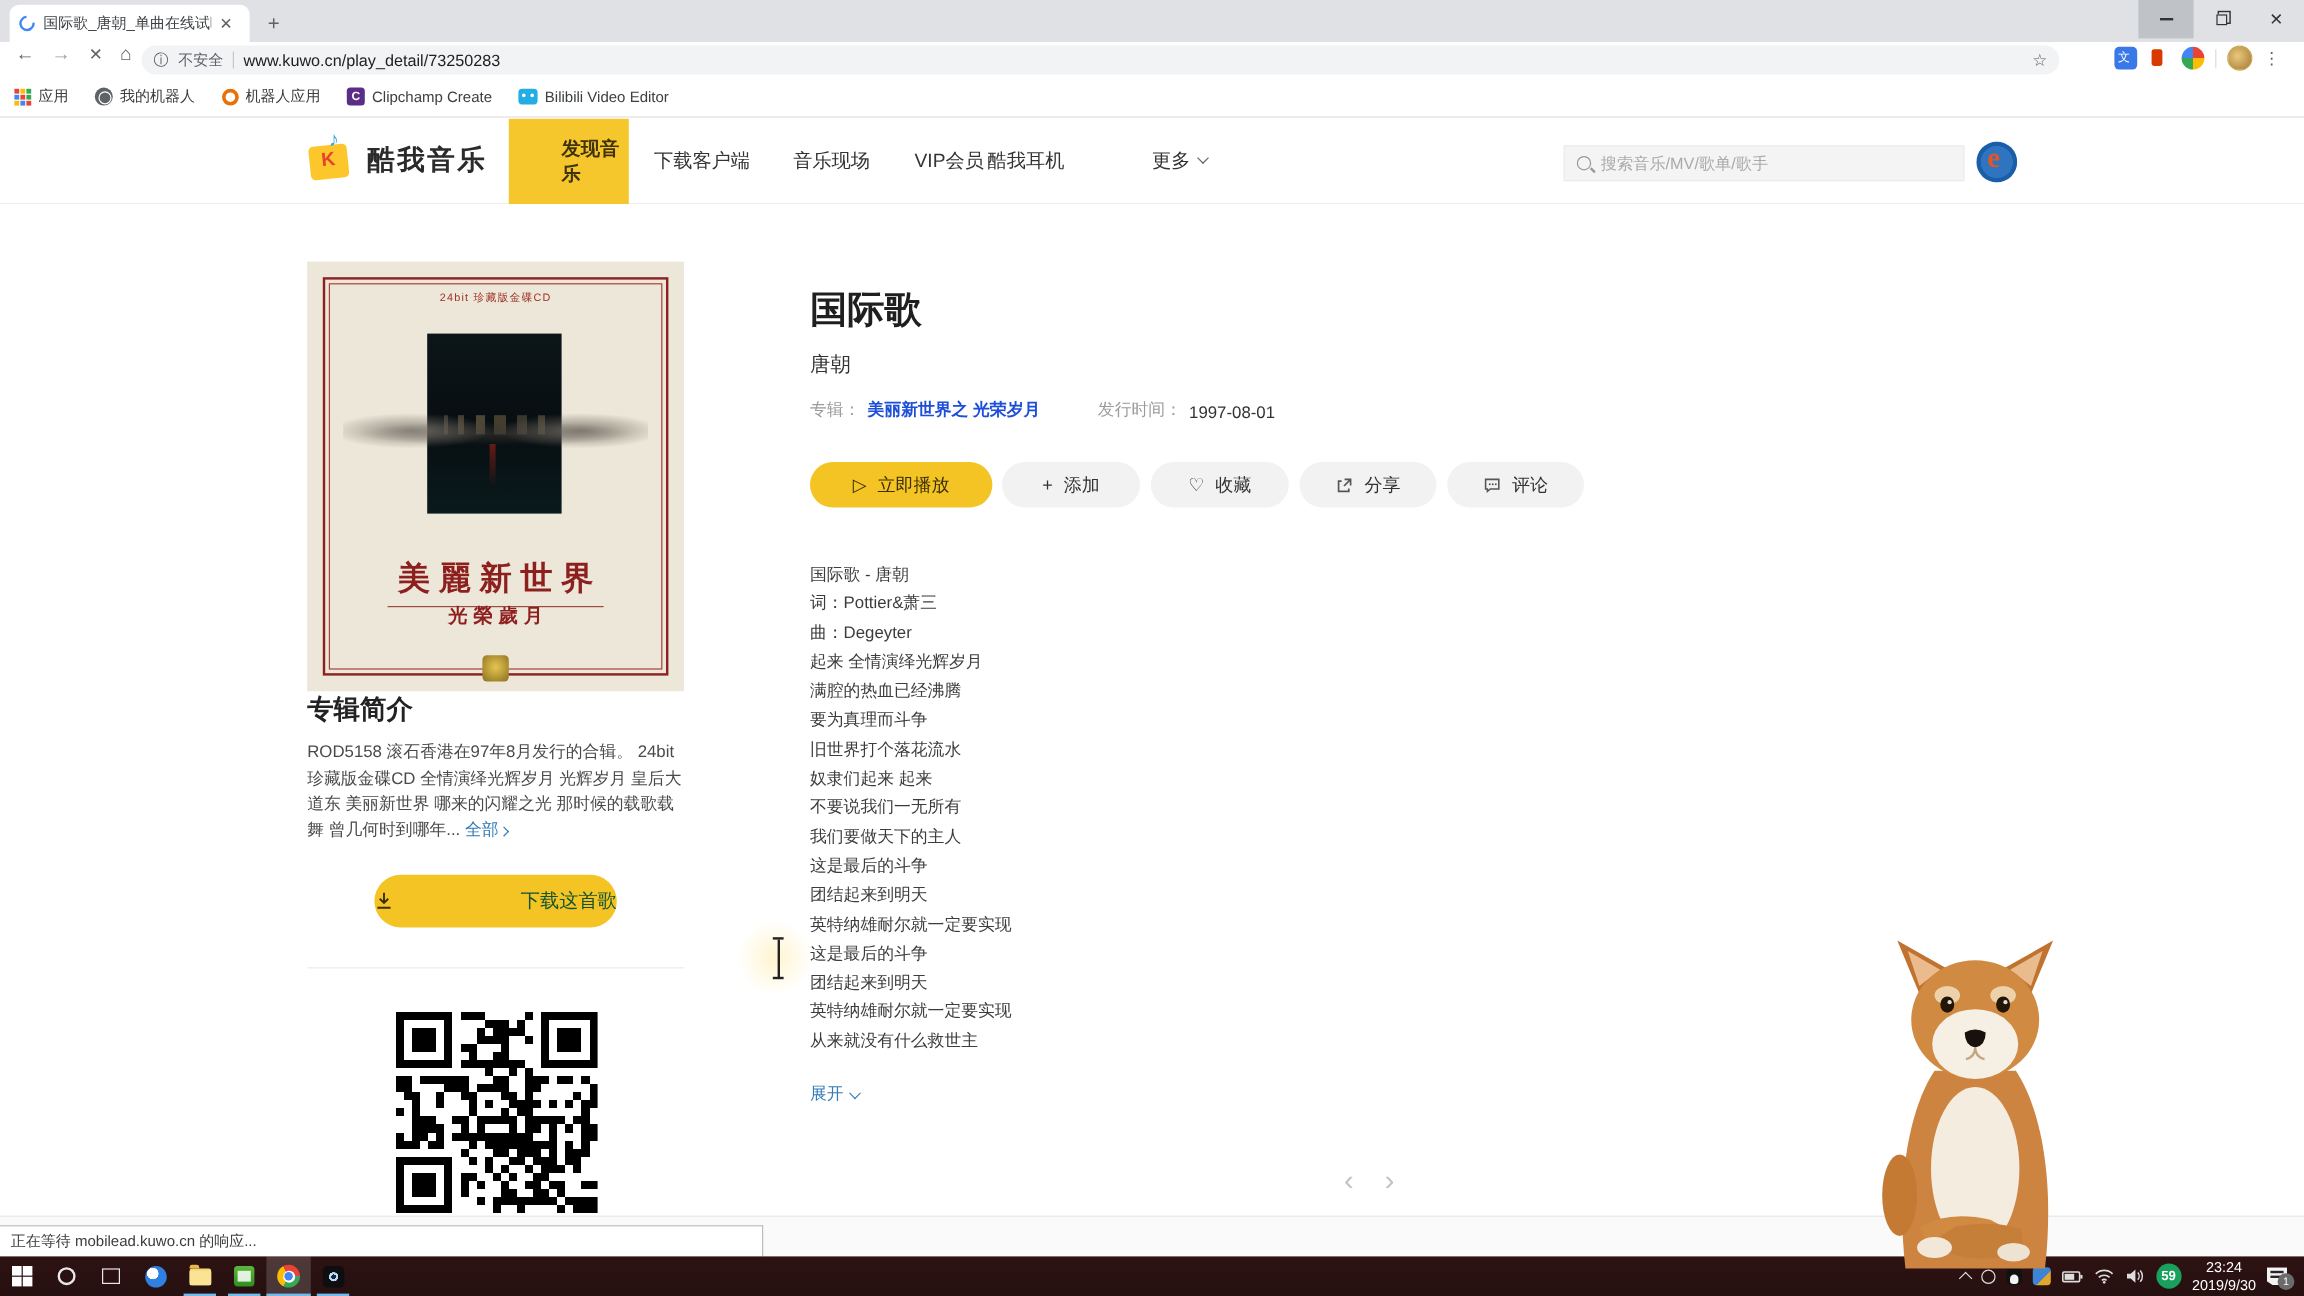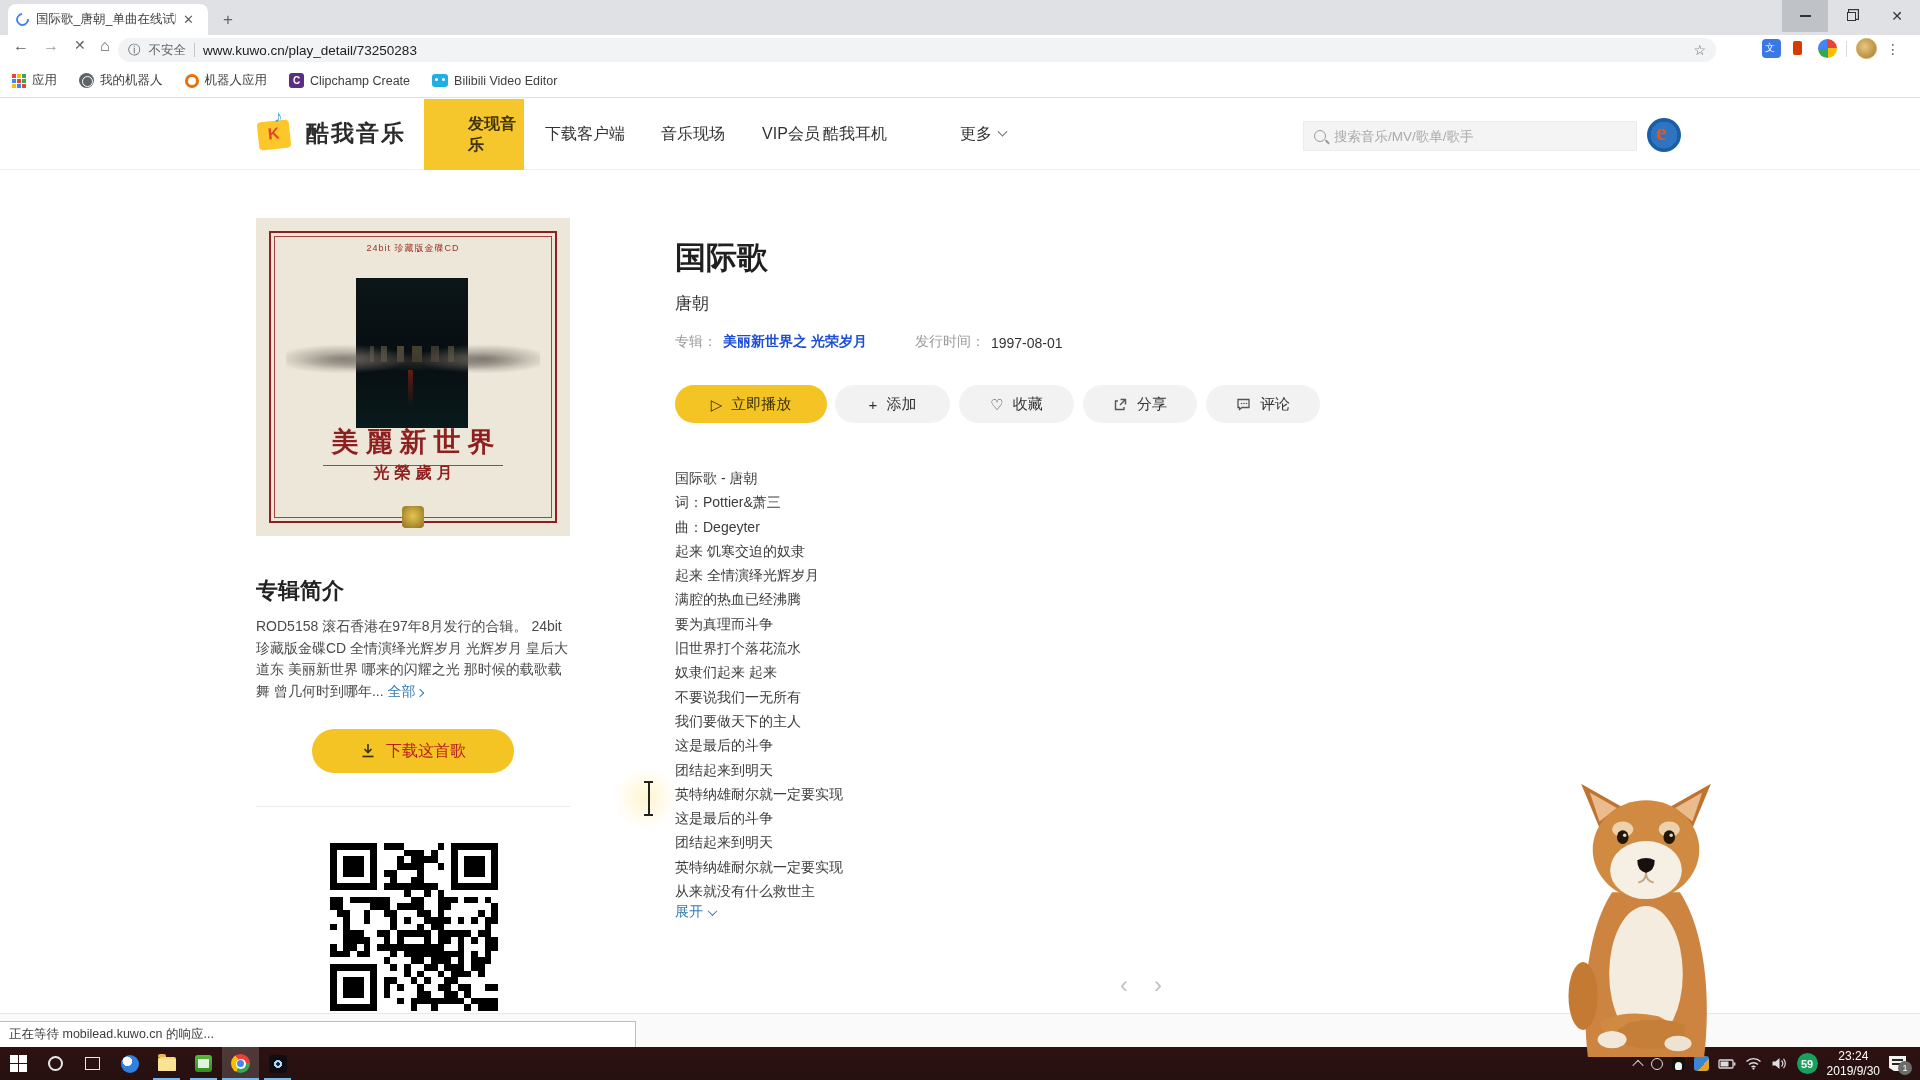--- a/index.html
+++ b/index.html
@@ -65,21 +65,21 @@
   .chev-down { display:inline-block; width:7px; height:7px; border-right:1.5px solid #666; border-bottom:1.5px solid #666; transform:rotate(45deg) translate(-2px,-2px); margin-left:7px; }
   .searchbox { position:absolute; left:1303px; top:22px; width:334px; height:30px; background:#f4f4f4; border:1px solid #ececec; display:flex; align-items:center; padding:0 10px; gap:8px; }
   .searchbox input { border:none; outline:none; background:transparent; font-size:13.5px; color:#333; width:280px; font-family:inherit; }
   .searchbox input::placeholder { color:#aaa; }
   .search-glyph { width:12px; height:12px; border:1.5px solid #999; border-radius:50%; position:relative; flex:0 0 auto; }
   .search-glyph::after { content:""; position:absolute; left:10px; top:10px; width:5px; height:1.5px; background:#999; transform:rotate(45deg); }
   .avatar-site { position:absolute; left:1647px; top:19px; width:34px; height:34px; border-radius:50%; background:radial-gradient(circle at 50% 50%, #2f74c0 55%, #1b5ea8 56%), #1b5ea8; overflow:hidden; }
   .avatar-site::after { content:"e"; position:absolute; left:9px; top:1px; font-size:24px; font-weight:bold; color:#e8541f; font-family:"Liberation Serif",serif; }
 
   
-  .cover { left:256px; top:218px; width:314px; height:318px; background:#ece7d8; }
+  .cover { left:256px; top:218px; width:314px; height:358px; background:#ece7d8; }
   .cover-frame { position:absolute; left:13px; top:13px; right:13px; bottom:13px; border:2px solid #8c2022; }
   .cover-frame::after { content:""; position:absolute; left:3px; top:3px; right:3px; bottom:3px; border:1px solid #a8423f; }
   .cover-top-text { position:absolute; left:0; top:24px; width:100%; text-align:center; font-size:9px; color:#a03026; letter-spacing:1px; }
   .cover-photo { position:absolute; left:100px; top:60px; width:112px; height:150px; background:linear-gradient(#0c1518 0%, #070e11 55%, #0a1a1c 100%); }
   .skyline { position:absolute; left:8px; top:68px; width:96px; height:16px; background:
      linear-gradient(90deg, transparent 0 6%, #3d3a30 6% 10%, transparent 10% 18%, #4a4436 18% 24%, transparent 24% 34%, #554c38 34% 42%, transparent 42% 50%, #4a4331 50% 60%, transparent 60% 70%, #3d3a30 70% 78%, transparent 78% 88%, #45402f 88% 94%, transparent 94%); opacity:.9; }
   .bridge { position:absolute; left:52px; top:92px; width:5px; height:36px; background:linear-gradient(#7a1f14, rgba(122,31,20,0)); opacity:.8; }
   .smoke { position:absolute; left:30px; top:118px; width:254px; height:46px;
      background:radial-gradient(ellipse 38% 46% at 22% 50%, rgba(125,118,110,.85), rgba(125,118,110,0) 70%),
                 radial-gradient(ellipse 38% 46% at 78% 50%, rgba(115,108,100,.85), rgba(115,108,100,0) 70%),
@@ -87,21 +87,21 @@
   .cover-title { position:absolute; left:0; bottom:76px; width:100%; text-align:center; font-family:"Liberation Serif","DejaVu Serif",serif; font-size:27px; font-weight:bold; color:#8e1f1f; letter-spacing:7px; text-indent:7px; }
   .cover-rule { position:absolute; left:67px; bottom:70px; width:180px; height:1px; background:#9c4a42; }
   .cover-sub { position:absolute; left:0; bottom:52px; width:100%; text-align:center; font-family:"Liberation Serif","DejaVu Serif",serif; font-size:16px; font-weight:bold; color:#8e1f1f; letter-spacing:5px; text-indent:5px; }
   .cover-logo { position:absolute; left:50%; bottom:8px; margin-left:-11px; width:22px; height:22px; border-radius:4px; background:radial-gradient(circle at 50% 45%, #e7c553, #8a6f1d); }
 
   
   .sec-title { left:256px; top:576px; font-size:22px; font-weight:bold; color:#222; }
   .album-desc { left:256px; top:616px; width:318px; font-size:14px; line-height:21.5px; color:#4a4a4a; }
   .link-blue { color:#337ab7; text-decoration:none; cursor:pointer; }
   .more-chev { display:inline-block; width:6px; height:6px; border-right:1.3px solid #337ab7; border-top:1.3px solid #337ab7; transform:rotate(45deg); margin-left:2px; }
-  .dl-btn { left:312px; top:729px; width:202px; height:44px; border-radius:22px; background:#f3c424; display:flex; align-items:center; justify-content:center; gap:10px; font-size:16px; color:#b91c1c; cursor:pointer; }
+  .dl-btn { left:312px; top:729px; width:202px; height:44px; border-radius:22px; background:#f3c424; display:flex; align-items:center; justify-content:space-between; gap:10px; font-size:16px; color:#14532d; cursor:pointer; }
   .divider-left { left:256px; top:806px; width:314px; height:1px; background:#ececec; }
   .qr-wrap { left:330px; top:843px; width:168px; height:168px; }
   .qr-wrap svg { width:100%; height:100%; display:block; }
 
   
   .song-title { left:675px; top:237px; font-size:31px; font-weight:bold; color:#1f1f1f; }
   .song-artist { left:675px; top:292px; font-size:17px; color:#333; }
   .meta-row { left:675px; top:333px; font-size:14px; color:#333; display:flex; gap:6px; align-items:flex-end; }
   .meta-label { color:#9b9b9b; }
   .meta-strong { font-weight:bold; color:#1d4ed8; }
@@ -665,21 +665,20 @@
         <circle cx="8" cy="6.5" r=".8" fill="#555"></circle>
         <circle cx="10.5" cy="6.5" r=".8" fill="#555"></circle>
     </svg>
     <span>评论</span>
   </div>
 
   <div class="abs lyrics">
       <div class="lyric-line">国际歌 - 唐朝</div>
       <div class="lyric-line">词：Pottier&amp;萧三</div>
       <div class="lyric-line">曲：Degeyter</div>
-      <div class="lyric-line">起来 饥寒交迫的奴隶</div>
       <div class="lyric-line">起来 全情演绎光辉岁月</div>
       <div class="lyric-line">满腔的热血已经沸腾</div>
       <div class="lyric-line">要为真理而斗争</div>
       <div class="lyric-line">旧世界打个落花流水</div>
       <div class="lyric-line">奴隶们起来 起来</div>
       <div class="lyric-line">不要说我们一无所有</div>
       <div class="lyric-line">我们要做天下的主人</div>
       <div class="lyric-line">这是最后的斗争</div>
       <div class="lyric-line">团结起来到明天</div>
       <div class="lyric-line">英特纳雄耐尔就一定要实现</div>

